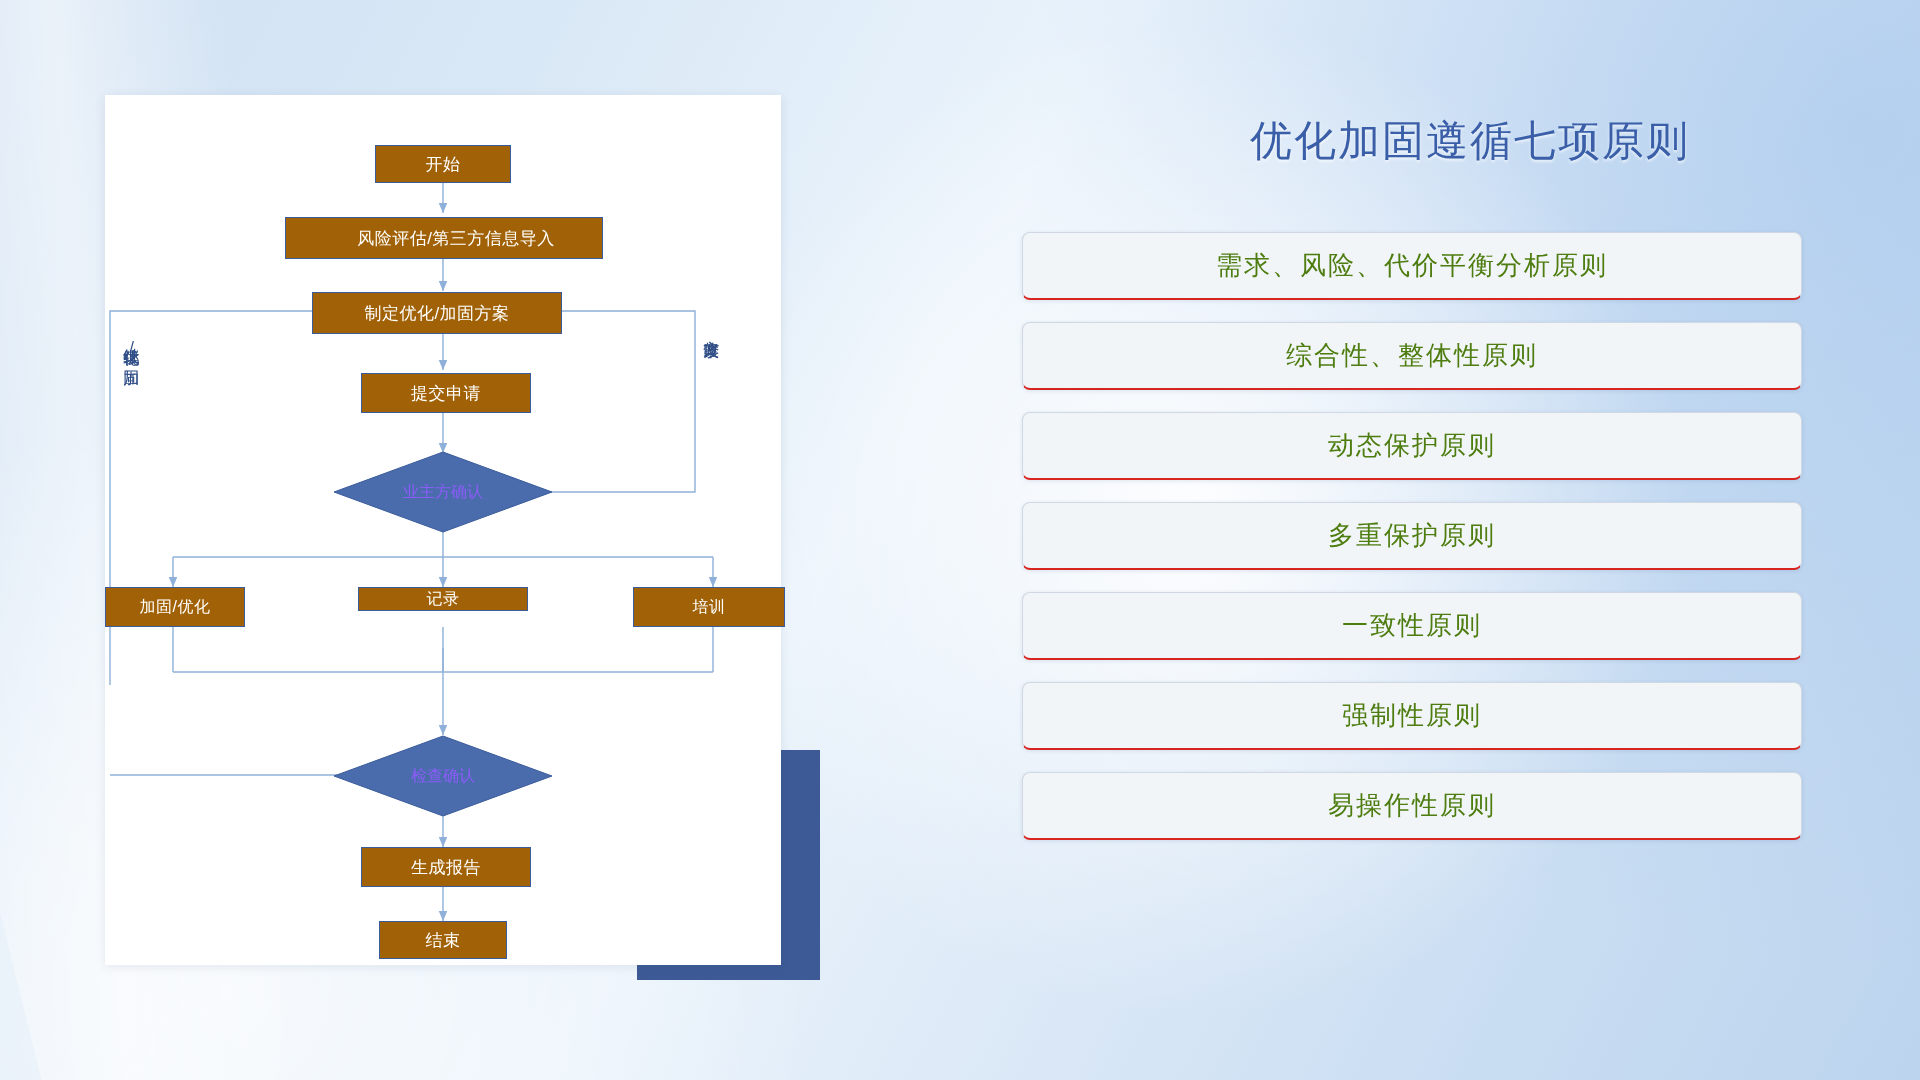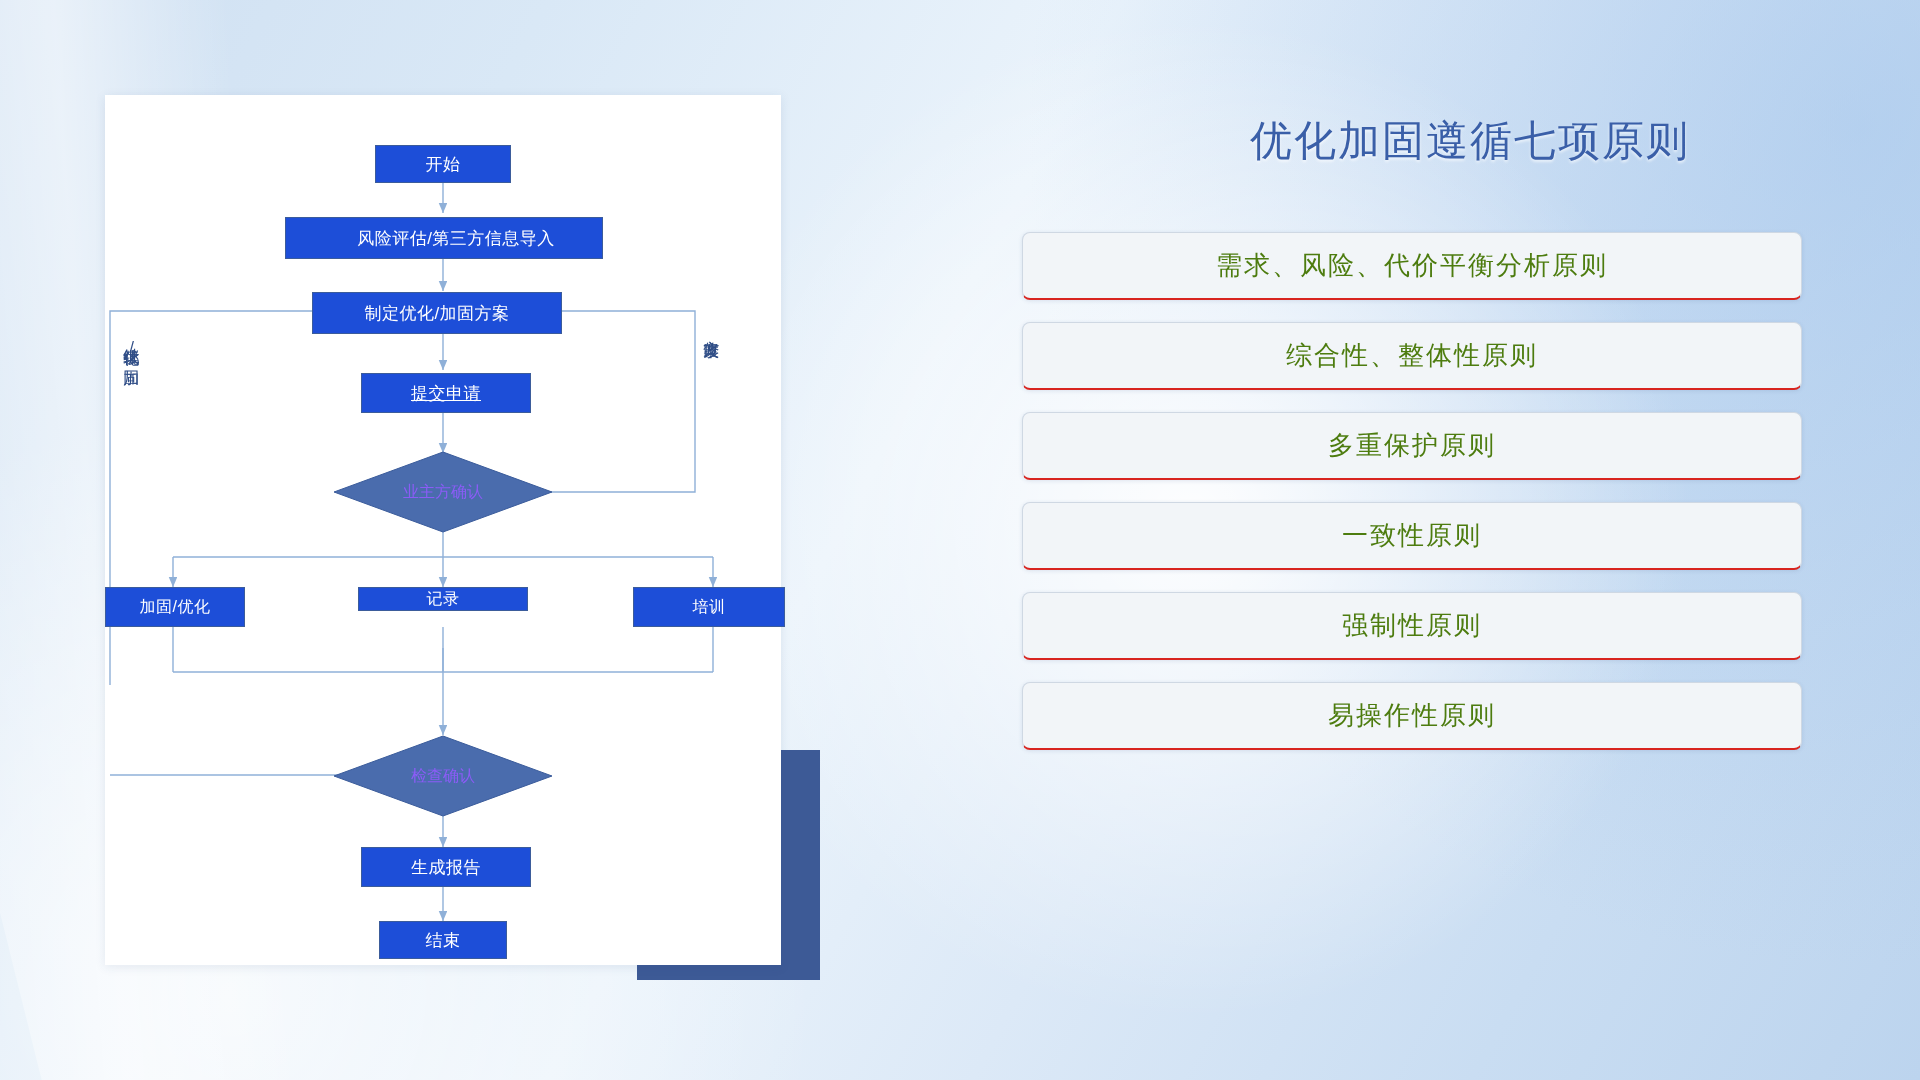--- a/index.html
+++ b/index.html
@@ -57,21 +57,21 @@
     position: absolute;
     inset: 0;
   }
   .node {
     position: absolute;
     box-sizing: border-box;
     display: flex;
     align-items: center;
     justify-content: center;
     color: #ffffff;
-    background: #1d4ed8;
+    background: #a16207;
     border: 1px solid #3b5c9b;
     font-size: 17px;
     letter-spacing: 0.5px;
     white-space: nowrap;
   }
   .node.small { font-size: 16px; }
   .diamond-wrap {
     position: absolute;
   }
   .diamond-wrap svg { display: block; }
@@ -199,21 +199,21 @@
       </div>
 
       <div class="node" style="left:180px; top:122px; width:318px; height:42px;padding-left:24px;">
         <span>风险评估/第三方信息导入</span>
       </div>
 
       <div class="node" style="left:207px; top:197px; width:250px; height:42px;">
         <span>制定优化/加固方案</span>
       </div>
 
-      <div class="node" style="left:256px; top:278px; width:170px; height:40px;text-decoration:underline;">
+      <div class="node" style="left:256px; top:278px; width:170px; height:40px;">
         <span>提交申请</span>
       </div>
 
       <div class="diamond-wrap" style="left:228px; top:356px; width:220px; height:82px;">
         <svg width="220" height="82" viewBox="0 0 220 82">
           <polygon points="110,1 219,41 110,81 1,41" fill="#4a6cad" stroke="#3b5c9b" stroke-width="1"></polygon>
         </svg>
         <div class="diamond-label">
             <span>业主方确认</span>
           </div>
@@ -261,20 +261,23 @@
   <div class="right-title">优化加固遵循七项原则</div>
 
   <div class="principles">
     <div class="principle">
         <span>需求、风险、代价平衡分析原则</span>
       </div>
     <div class="principle">
         <span>综合性、整体性原则</span>
       </div>
     <div class="principle">
+        <span>动态保护原则</span>
+      </div>
+    <div class="principle">
         <span>多重保护原则</span>
       </div>
     <div class="principle">
         <span>一致性原则</span>
       </div>
     <div class="principle">
         <span>强制性原则</span>
       </div>
     <div class="principle">
         <span>易操作性原则</span>

